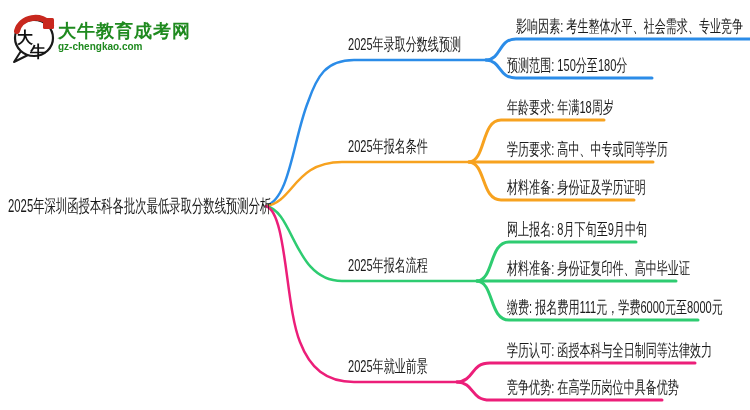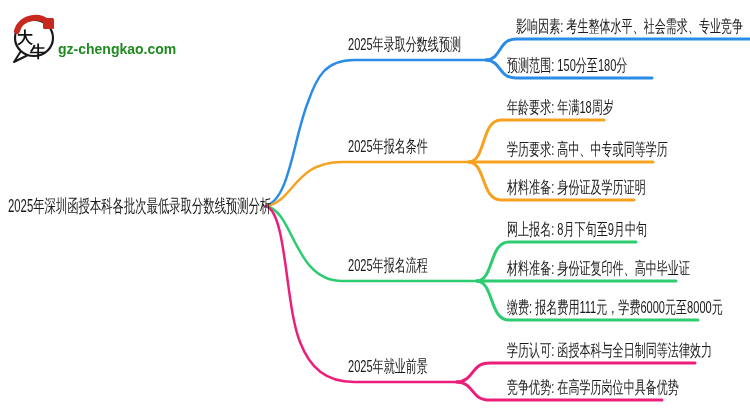--- a/index.html
+++ b/index.html
@@ -16,21 +16,21 @@
     color:#1a1a1a;transform:scaleX(0.65);transform-origin:0 50%;
   }
   .node.root{font-size:18px;line-height:22px;transform:scaleX(0.63);}
   .logo{position:absolute;left:10px;top:12px;width:190px;height:58px;}
   .logo-mark{position:absolute;left:0;top:0;}
   .logo-name{
     position:absolute;left:48px;top:7px;font-size:18px;font-weight:bold;
     color:#1f8a1f;letter-spacing:1px;white-space:nowrap;
   }
   .logo-url{
-    position:absolute;left:48px;top:29px;font-size:14px;font-weight:bold;
+    position:absolute;left:48px;top:29px;font-size:10px;font-weight:bold;
     color:#1f8a1f;white-space:nowrap;
   }
 </style>
 </head>
 <body>
 
 <div class="stage">
 
   <svg class="links" width="750" height="410" viewBox="0 0 750 410">
 
@@ -55,20 +55,21 @@
 
   <div class="logo">
     <svg class="logo-mark" width="48" height="54" viewBox="0 0 48 54">
       <path d="M11,39 L4,50 L18,43 Z" fill="#ffffff" stroke="#1a1a1a" stroke-width="2" stroke-linejoin="round"></path>
       <ellipse cx="24" cy="26" rx="19" ry="18" fill="#ffffff" stroke="#1a1a1a" stroke-width="2.2"></ellipse>
       <path d="M7,19 A19,17 0 0 1 41,13" fill="none" stroke="#c8281e" stroke-width="6" stroke-linecap="round"></path>
       <rect x="33" y="6" width="11" height="11" rx="1.5" fill="#c8281e"></rect>
       <text x="7" y="31" font-size="16" font-weight="bold" fill="#111111">大</text>
       <text x="20" y="45" font-size="16" font-weight="bold" fill="#111111">牛</text>
     </svg>
+    <div class="logo-name">大牛教育成考网</div>
     <div class="logo-url">gz-chengkao.com</div>
   </div>
 
   <div class="node root" style="left:8px;top:195px">2025年深圳函授本科各批次最低录取分数线预测分析</div>
 
   <div class="node" style="left:348px;top:35px">2025年录取分数线预测</div>
   <div class="node" style="left:348px;top:137px">2025年报名条件</div>
   <div class="node" style="left:348px;top:256px">2025年报名流程</div>
   <div class="node" style="left:348px;top:357px">2025年就业前景</div>
 

